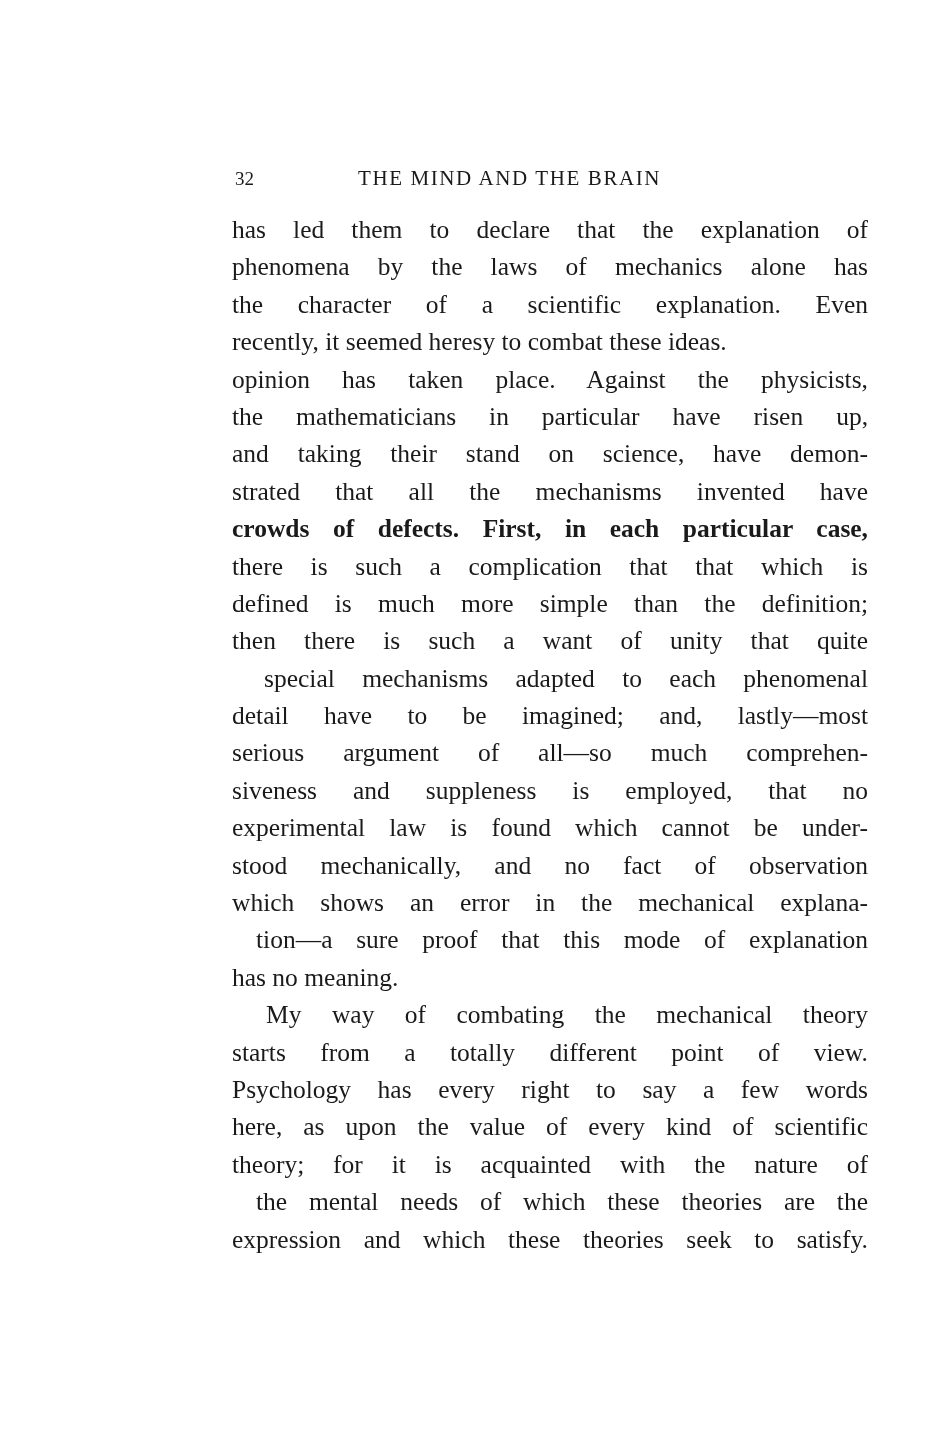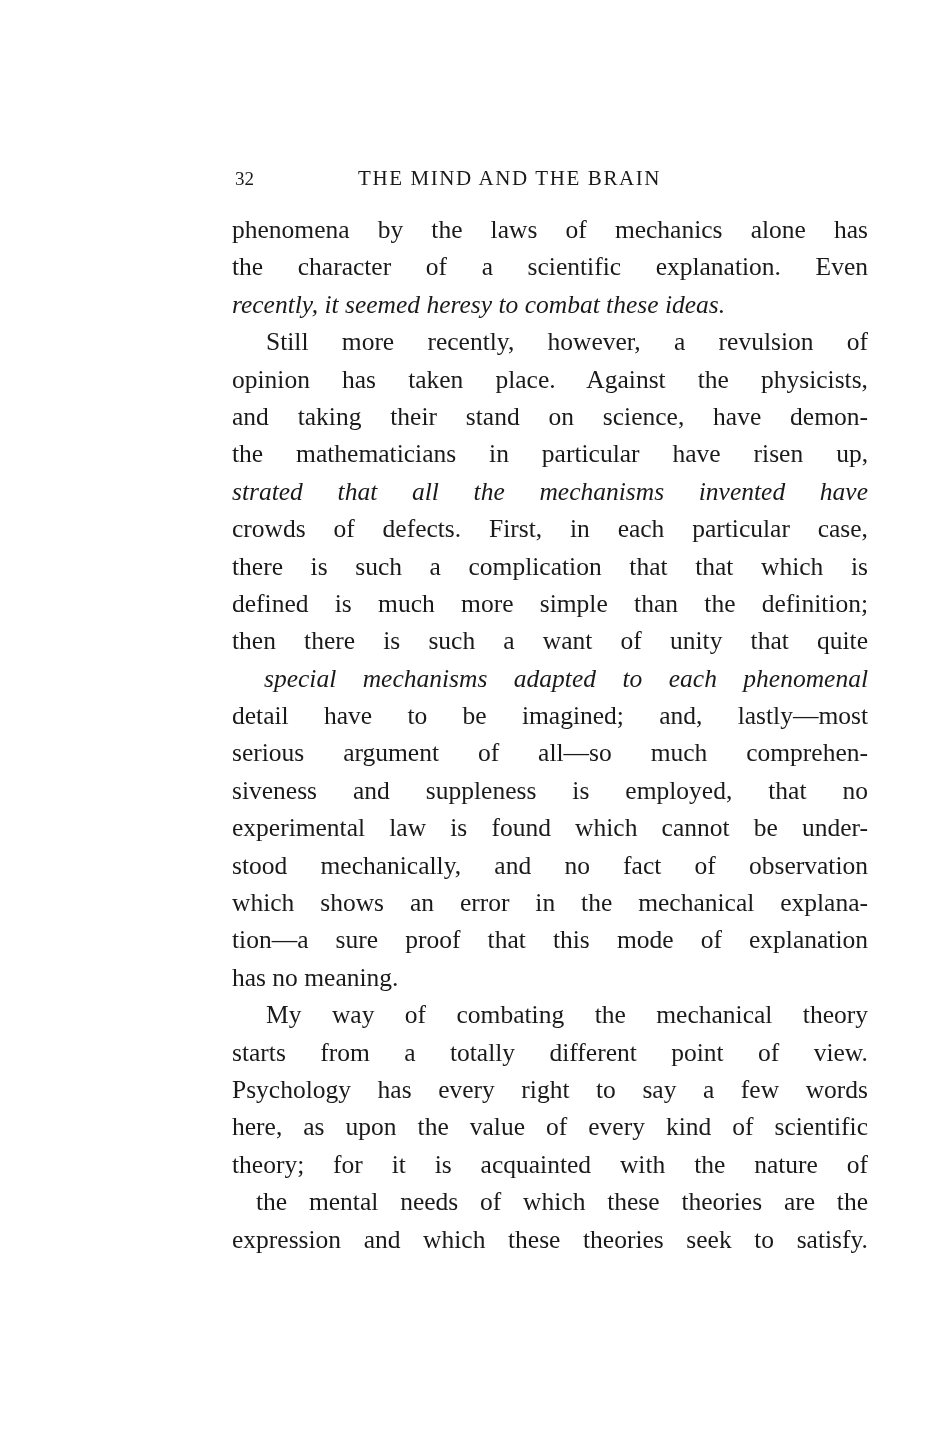--- a/index.html
+++ b/index.html
@@ -61,58 +61,57 @@
       white-space: nowrap;
       overflow: visible;
     }
     .line.last {
       text-align-last: left;
     }
     .line.indent {
       padding-left: 34px;
     }
     .line.italic {
-      font-style: italic;
     }
   </style>
 </head>
 <body>
 
 <div class="page">
   <div class="running-head">
     <span class="page-number">32</span>
     <span class="header-title">THE MIND AND THE BRAIN</span>
   </div>
 
   <div class="body-text">
 
     <div class="paragraph">
+      <span class="line" style="white-space: nowrap;">has led them to declare that the explanation of</span>
       <span class="line" style="white-space: nowrap;">phenomena by the laws of mechanics alone has</span>
       <span class="line" style="white-space: nowrap;">the character of a scientific explanation. Even</span>
       <span class="line last italic" style="white-space: nowrap;">recently, it seemed heresy to combat these ideas.</span>
     </div>
 
     <div class="paragraph">
-      <span class="line indent" style="white-space: nowrap;">Still more recently, however, a revulsion of</span>
       <span class="line" style="white-space: nowrap;">opinion has taken place. Against the physicists,</span>
+      <span class="line" style="white-space: nowrap;">the mathematicians in particular have risen up,</span>
       <span class="line" style="white-space: nowrap;">and taking their stand on science, have demon-</span>
-      <span class="line" style="white-space: nowrap;">the mathematicians in particular have risen up,</span>
       <span class="line italic" style="white-space: nowrap;">strated that all the mechanisms invented have</span>
-      <span class="line" style="white-space: nowrap;">crowds of defects. First, in each particular case,</span>
+      <span class="line" style="white-space: nowrap; font-weight: bold;">crowds of defects. First, in each particular case,</span>
       <span class="line" style="white-space: nowrap;">there is such a complication that that which is</span>
       <span class="line" style="white-space: nowrap;">defined is much more simple than the definition;</span>
       <span class="line" style="white-space: nowrap;">then there is such a want of unity that quite</span>
       <span class="line italic" style="white-space: nowrap; margin-left: 32px;">special mechanisms adapted to each phenomenal</span>
       <span class="line" style="white-space: nowrap;">detail have to be imagined; and, lastly—most</span>
       <span class="line" style="white-space: nowrap;">serious argument of all—so much comprehen-</span>
       <span class="line" style="white-space: nowrap;">siveness and suppleness is employed, that no</span>
       <span class="line" style="white-space: nowrap;">experimental law is found which cannot be under-</span>
       <span class="line" style="white-space: nowrap;">stood mechanically, and no fact of observation</span>
       <span class="line" style="white-space: nowrap;">which shows an error in the mechanical explana-</span>
-      <span class="line" style="white-space: nowrap;">tion—a sure proof that this mode of explanation</span>
+      <span class="line" style="white-space: nowrap; margin-left: 24px;">tion—a sure proof that this mode of explanation</span>
       <span class="line last" style="white-space: nowrap;">has no meaning.</span>
     </div>
 
     <div class="paragraph">
       <span class="line indent" style="white-space: nowrap;">My way of combating the mechanical theory</span>
       <span class="line" style="white-space: nowrap;">starts from a totally different point of view.</span>
       <span class="line" style="white-space: nowrap;">Psychology has every right to say a few words</span>
       <span class="line" style="white-space: nowrap;">here, as upon the value of every kind of scientific</span>
       <span class="line" style="white-space: nowrap;">theory; for it is acquainted with the nature of</span>
       <span class="line" style="white-space: nowrap; margin-left: 24px;">the mental needs of which these theories are the</span>

